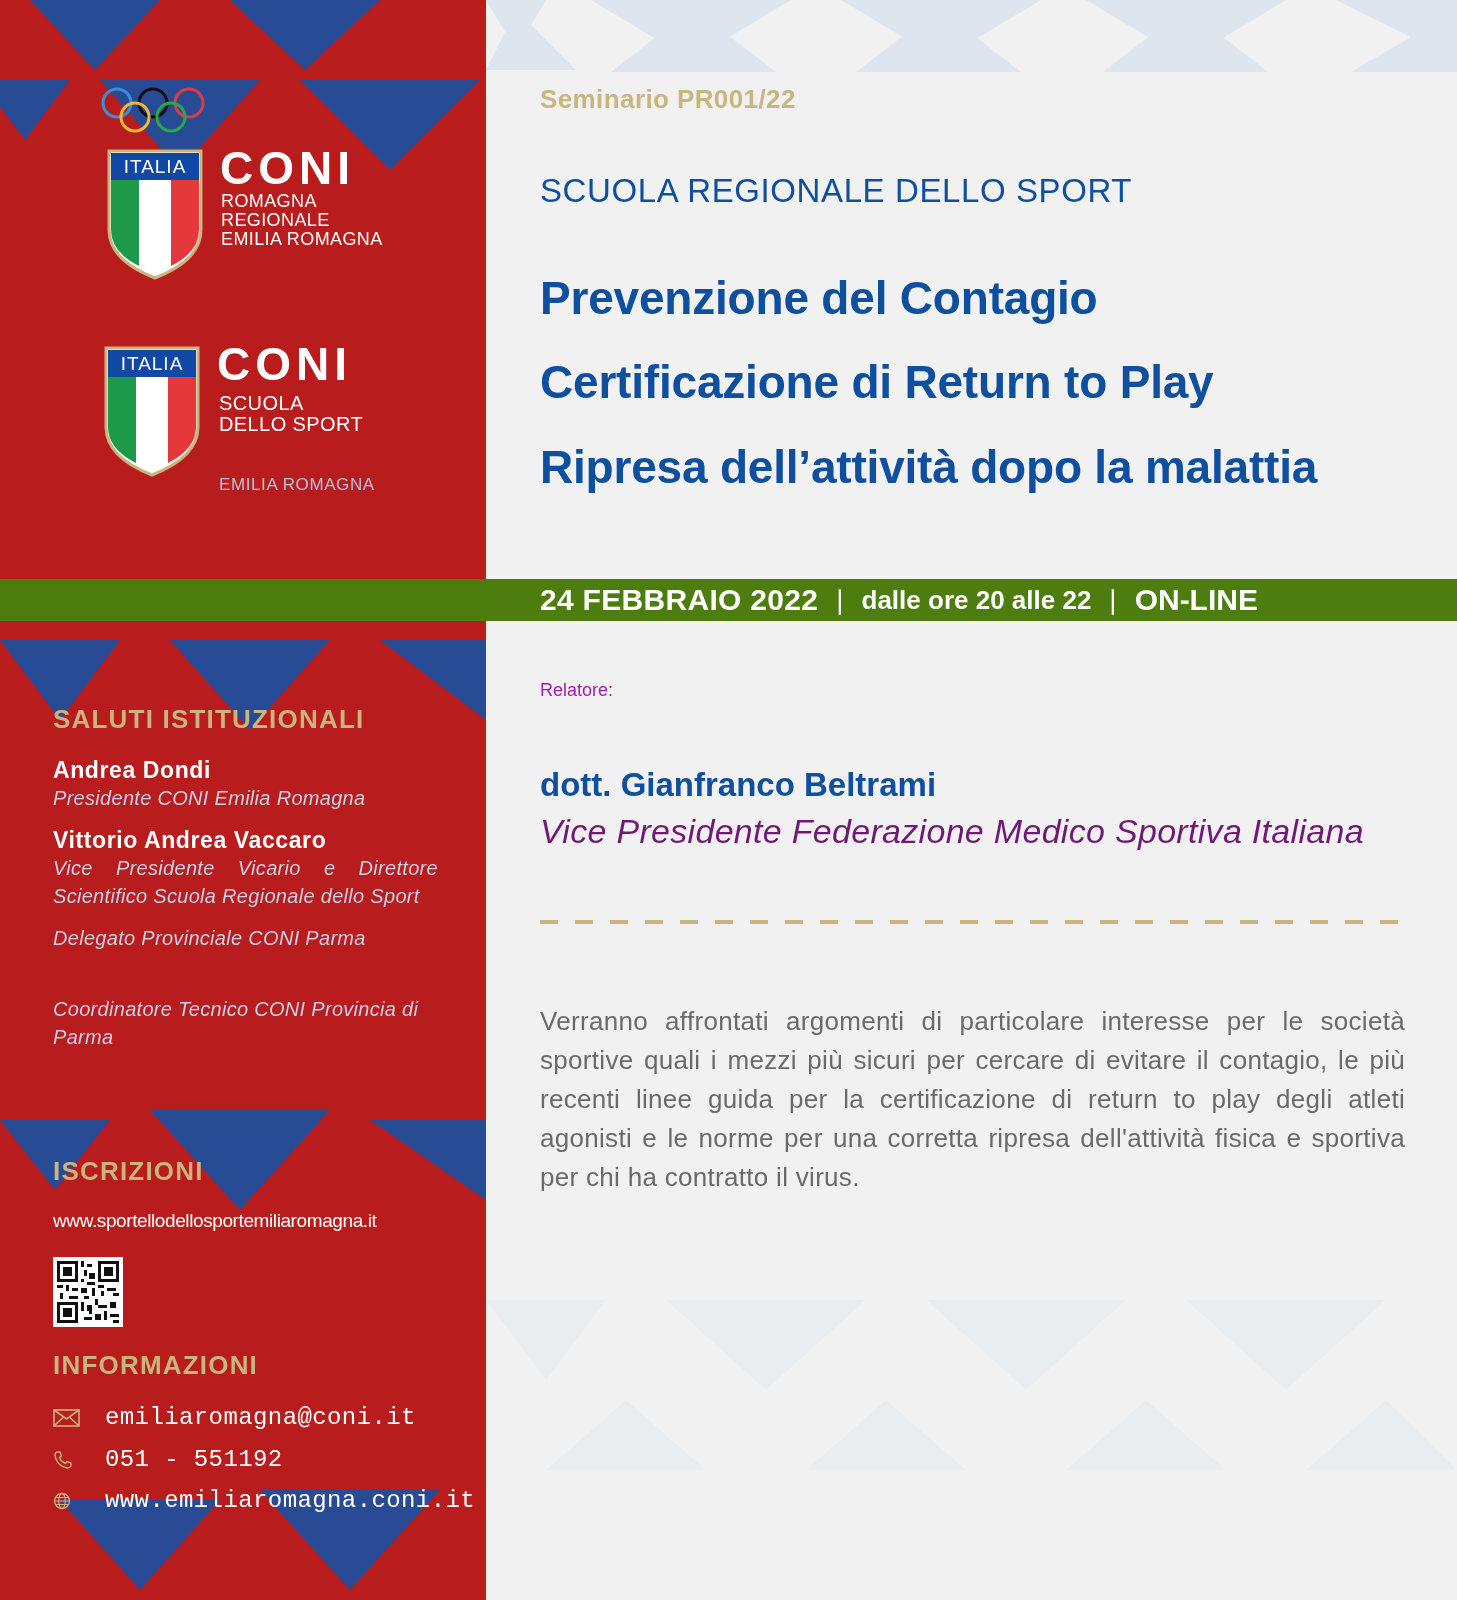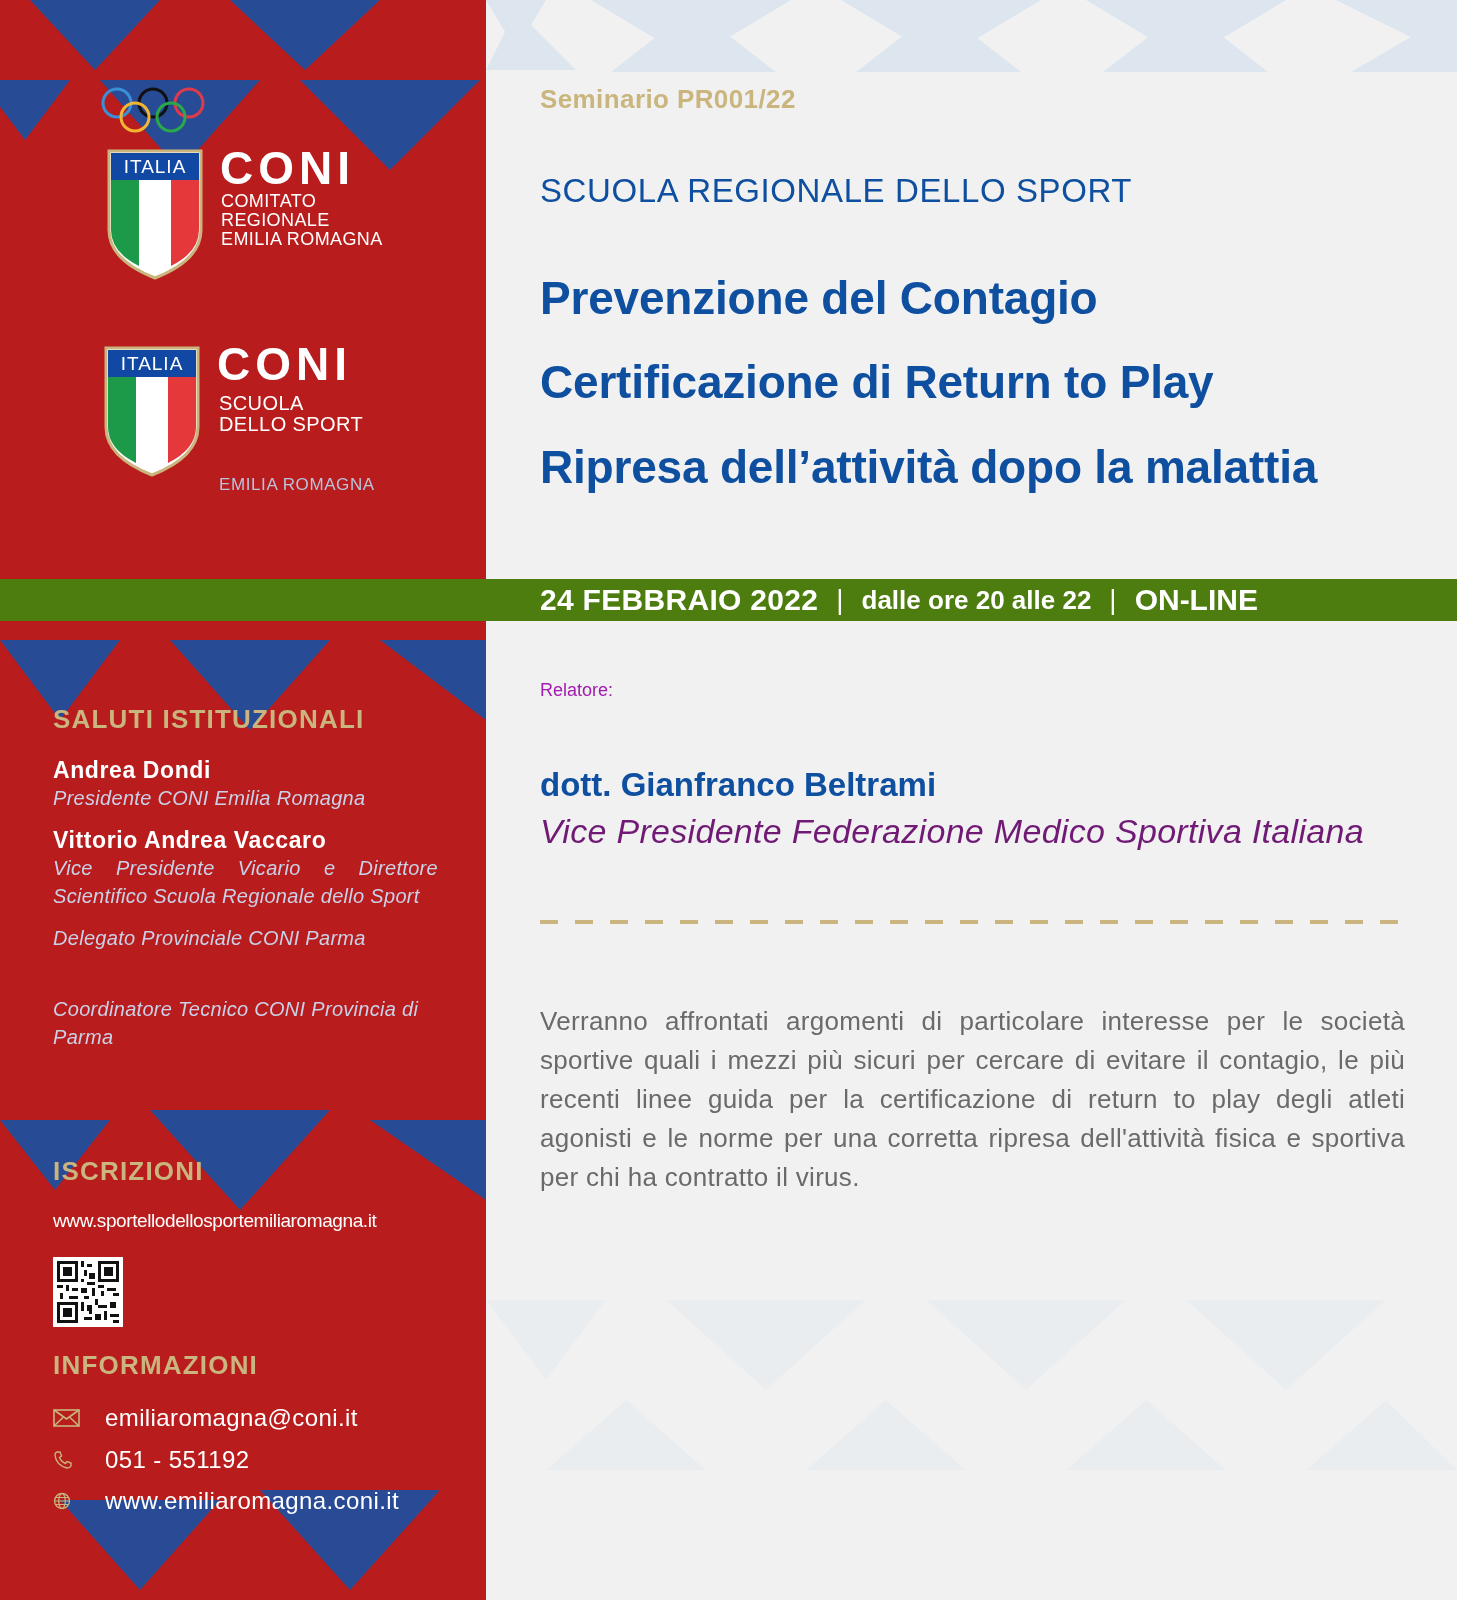--- a/index.html
+++ b/index.html
@@ -43,21 +43,21 @@
   
   .sec-title { position: absolute; left: 53px; color: #c9b57d; font-weight: bold; font-size: 26px; letter-spacing: 1.2px; }
   .person-name { color: #fff; font-weight: bold; font-size: 23px; letter-spacing: 0.6px; line-height: 28px; }
   .person-role { color: #c9d2e8; font-style: italic; font-size: 20px; line-height: 28px; letter-spacing: 0.3px; }
   .person { position: absolute; left: 53px; width: 385px; }
   .justify { text-align: justify; text-align-last: left; }
 
   .reg-url { position: absolute; left: 53px; top: 1210px; color: #fff; font-size: 19px; letter-spacing: -0.4px; }
   .qr { position: absolute; left: 53px; top: 1257px; width: 70px; height: 70px; background: #fff; padding: 4px; }
 
-  .contact { position: absolute; left: 53px; display: flex; align-items: center; }
+  .contact { position: absolute; left: 53px; display: flex; align-items: center; font-family: Liberation Mono, monospace; }
   .contact .ico { width: 30px; height: 24px; display: flex; align-items: center; justify-content: flex-start; }
   .contact .txt { margin-left: 22px; color: #fff; font-size: 24px; letter-spacing: 0.4px; }
 
   
   .seminar { position: absolute; left: 540px; top: 84px; color: #c9b57d; font-weight: bold; font-size: 26px; letter-spacing: 0.4px; }
   .school { position: absolute; left: 540px; top: 172px; color: #0f4fa0; font-size: 33px; letter-spacing: 0.6px; }
   .title-line { position: absolute; left: 540px; color: #0f4fa0; font-weight: bold; font-size: 46px; letter-spacing: -0.2px; white-space: nowrap; }
 
   .relatore-label { position: absolute; left: 540px; top: 680px; color: #a21caf; font-size: 18px; }
   .speaker-name { position: absolute; left: 540px; top: 766px; color: #0f4fa0; font-weight: bold; font-size: 33px; }
@@ -101,21 +101,21 @@
 
   <svg class="shield" style="left:106px; top:148px;" width="98" height="132" viewBox="0 0 98 132">
     <path d="M3,3 H95 V82 Q95,112 49,130 Q3,112 3,82 Z" fill="#fff" stroke="#c9b57d" stroke-width="3"></path>
     <rect x="5" y="5" width="88" height="27" fill="#1048a4"></rect>
     <path d="M5,32 H33 V118 Q5,104 5,82 Z" fill="#1d9a49"></path>
     <path d="M65,32 H93 V82 Q93,104 65,118 Z" fill="#e5383b"></path>
     <text x="49" y="25" fill="#fff" font-family="Liberation Sans, sans-serif" font-size="19" text-anchor="middle" letter-spacing="1">ITALIA</text>
   </svg>
   <div class="coni-word" style="left:220px; top:141px;">CONI</div>
   <div class="coni-sub" style="left:221px; top:192px;">
-    <div>COMITATO</div>
+    <div>ROMAGNA</div>
     <div>REGIONALE</div>
     <div>EMILIA ROMAGNA</div>
   </div>
 
   <svg class="shield" style="left:103px; top:345px;" width="98" height="132" viewBox="0 0 98 132">
     <path d="M3,3 H95 V82 Q95,112 49,130 Q3,112 3,82 Z" fill="#fff" stroke="#c9b57d" stroke-width="3"></path>
     <rect x="5" y="5" width="88" height="27" fill="#1048a4"></rect>
     <path d="M5,32 H33 V118 Q5,104 5,82 Z" fill="#1d9a49"></path>
     <path d="M65,32 H93 V82 Q93,104 65,118 Z" fill="#e5383b"></path>
     <text x="49" y="25" fill="#fff" font-family="Liberation Sans, sans-serif" font-size="19" text-anchor="middle" letter-spacing="1">ITALIA</text>

